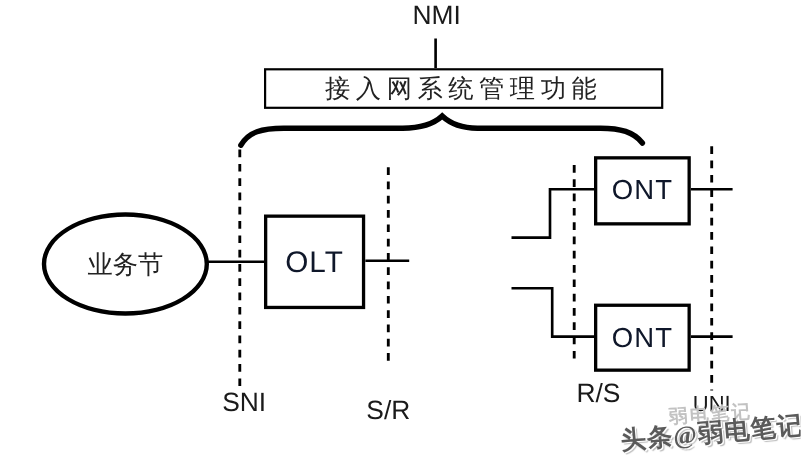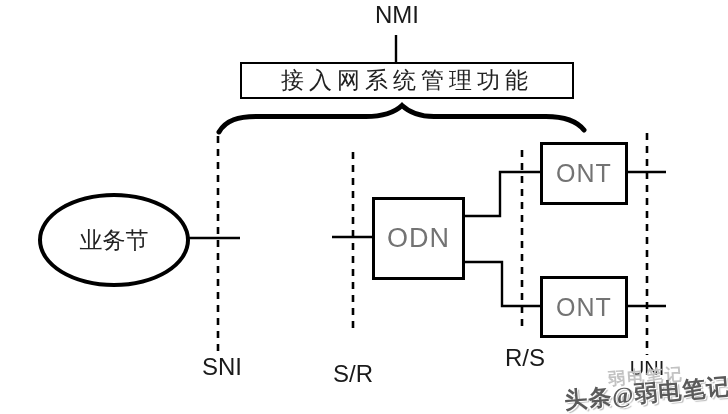--- a/index.html
+++ b/index.html
@@ -5,40 +5,40 @@
   html,body{margin:0;padding:0;background:#fff;}
   #stage{
     position:relative;width:728px;height:414px;background:#ffffff;
     font-family:"Liberation Sans",sans-serif;overflow:hidden;
   }
   #wires{position:absolute;left:0;top:0;width:728px;height:414px;}
   .box{
     position:absolute;display:flex;align-items:center;justify-content:center;
     background:#ffffff;color:#1a1a1a;box-sizing:border-box;
   }
-  .node{border:3px solid #000;font-size:27px;letter-spacing:1px;color:#737373;}
+  .node{border:3px solid #000;font-size:27px;letter-spacing:1px;color:#0f172a;}
   #mgmt-box{
-    left:240px;top:62px;width:334px;height:37px;border:2px solid #000;
+    left:240px;top:62px;width:363px;height:37px;border:2px solid #000;
     font-family:"Liberation Serif",serif;font-size:23px;letter-spacing:5px;color:#222;
   }
   #nmi-label{left:368px;top:1px;width:58px;text-align:center;position:absolute;
     font-size:24px;color:#1a1a1a;}
   #service-node{
     left:38px;top:193px;width:152px;height:94px;border:4px solid #000;border-radius:50%;
     flex-direction:column;font-family:Liberation Serif, serif;font-size:23px;
     line-height:31px;color:#222;
   }
   #olt-box{left:240px;top:195px;width:92px;height:86px;}
   #odn-box{left:372px;top:197px;width:93px;height:83px;}
   #ont-top-box{left:540px;top:142px;width:88px;height:63px;font-size:25px;}
   #ont-bottom-box{left:540px;top:276px;width:88px;height:62px;font-size:25px;}
   .ref-label{position:absolute;font-size:24px;color:#1a1a1a;text-align:center;width:48px;}
   #sni-label{left:198px;top:353px;}
   #sr-label{left:329px;top:360px;}
-  #rs-label{left:501px;top:344px;}
+  #rs-label{left:520px;top:344px;}
   #uni-label{left:623px;top:357px;font-size:20px;}
   #watermark{position:absolute;left:556px;top:362px;width:175px;height:52px;
     pointer-events:none;}
   #watermark-ghost{
     position:absolute;left:52px;top:3px;font-size:17px;color:#c2c2c2;
     letter-spacing:2px;white-space:nowrap;font-weight:bold;
     font-family:"Liberation Serif",serif;transform:rotate(-4deg);
   }
   #watermark-main{
     position:absolute;left:8px;top:16px;font-size:23px;font-weight:bold;color:#5a5a5a;
@@ -74,22 +74,22 @@
   <div id="nmi-label">NMI</div>
 
   <div id="mgmt-box" class="box">
     <span>接入网系统管理功能</span>
   </div>
 
   <div id="service-node" class="box">
     <span>业务节</span>
   </div>
 
-  <div id="odn-box" class="box node">
-    <span>ODN</span>
+  <div id="olt-box" class="box node">
+    <span>OLT</span>
   </div>
   <div id="ont-top-box" class="box node">
     <span>ONT</span>
   </div>
   <div id="ont-bottom-box" class="box node">
     <span>ONT</span>
   </div>
 
   <div id="sni-label" class="ref-label">SNI</div>
   <div id="sr-label" class="ref-label">S/R</div>

